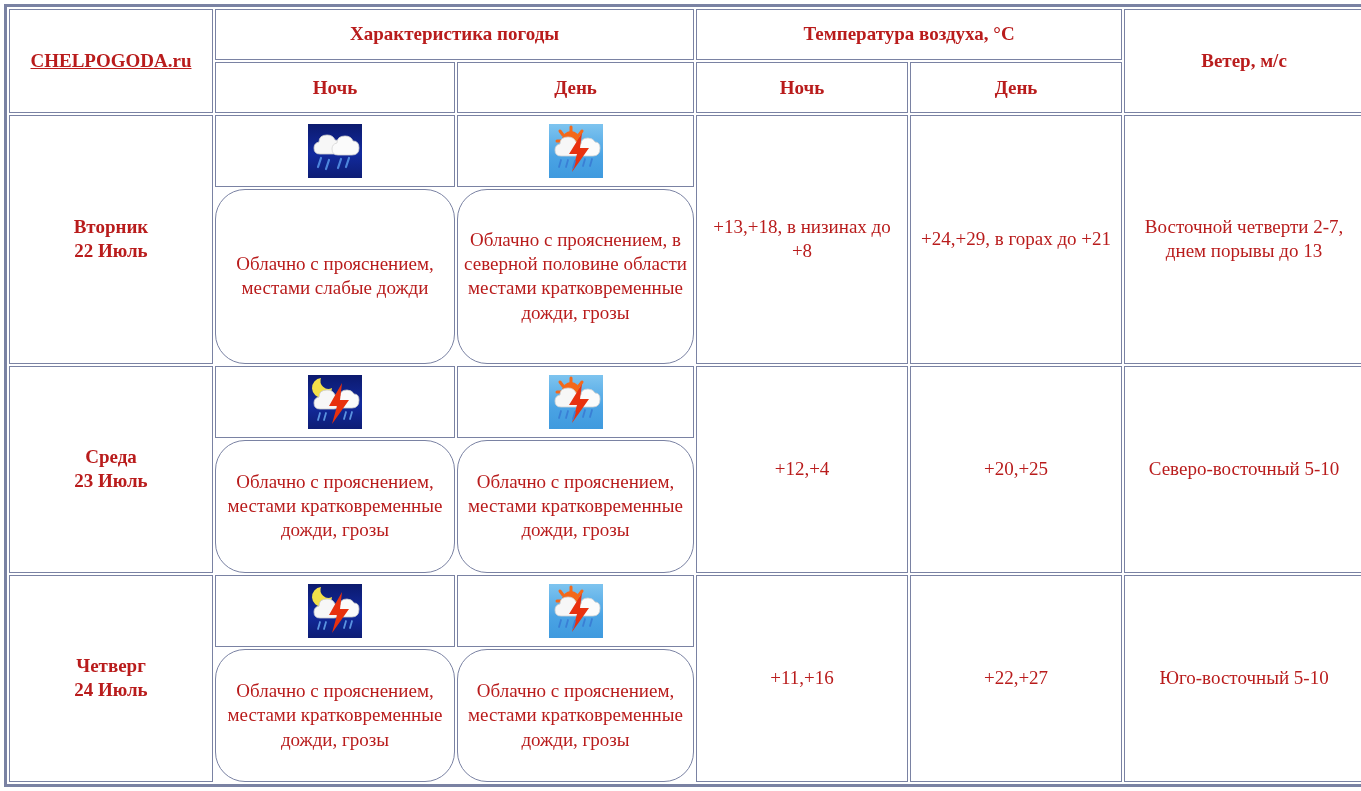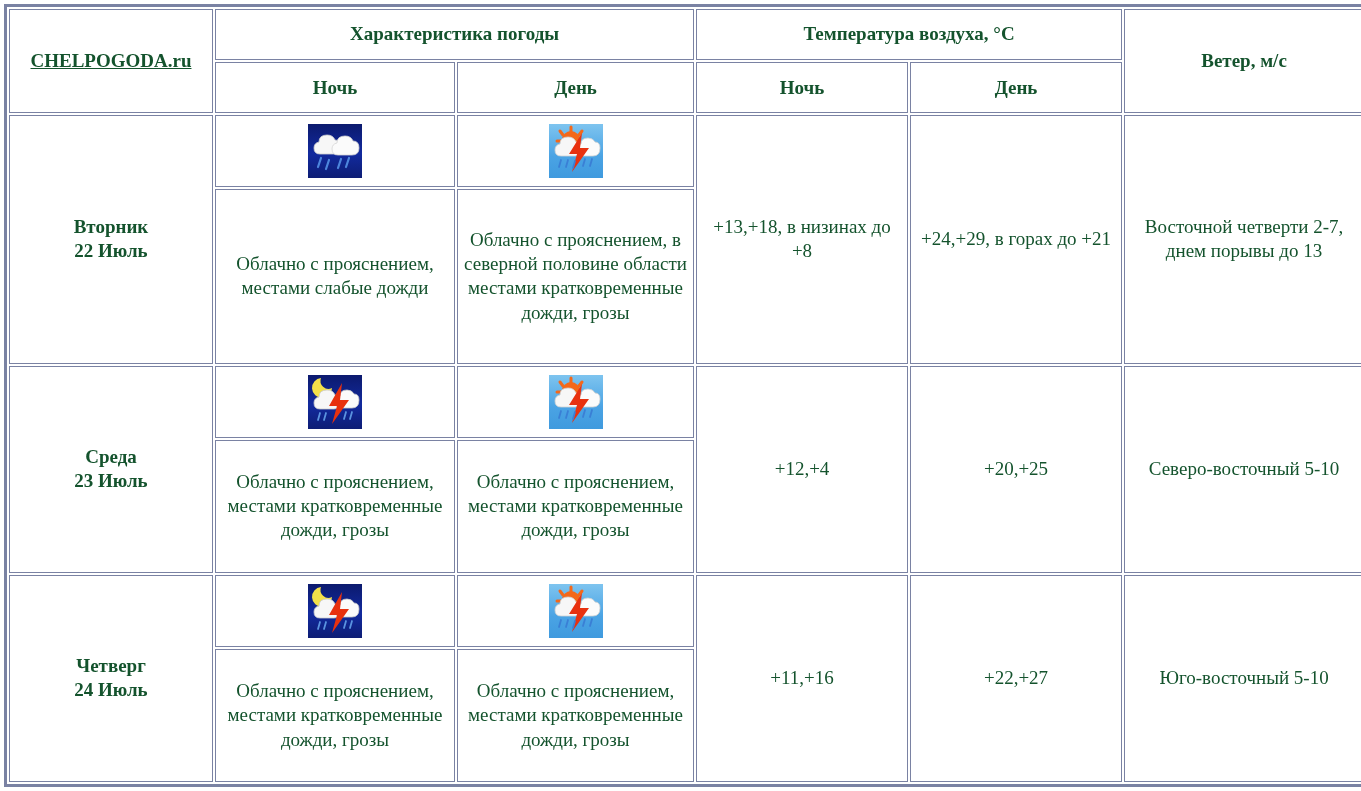--- a/index.html
+++ b/index.html
@@ -22,21 +22,21 @@
     background:#ffffff;
     border:3px solid #7a82a3;
     box-sizing:border-box;
     table-layout:fixed;
   }
   table.wt td{
     border:1px solid #7a82a3;
     background:#ffffff;
     text-align:center;
     vertical-align:middle;
-    color:#14532d;
+    color:#b91c1c;
     font-size:19px;
     line-height:1.28;
     padding:2px 4px;
     box-sizing:border-box;
     overflow:hidden;
   }
   td.hd{
     color:#00008f;
     font-weight:bold;
     font-size:20px;
@@ -53,21 +53,21 @@
     color:#00008f;
     font-weight:bold;
     font-size:20px;
     line-height:1.3;
     margin-top:24px;
   }
   td.icon{
     padding:4px 0 3px 0;
     height:72px;
   }
-  td.desc{ font-size:19px; }
+  td.desc{ font-size:19px;border-radius:30px; }
   td.temp{ font-size:19px; }
   td.wind{ font-size:19px; }
 
   
   .wicon{
     width:54px;height:54px;
     display:inline-block;
     position:relative;
     overflow:hidden;
     vertical-align:middle;

